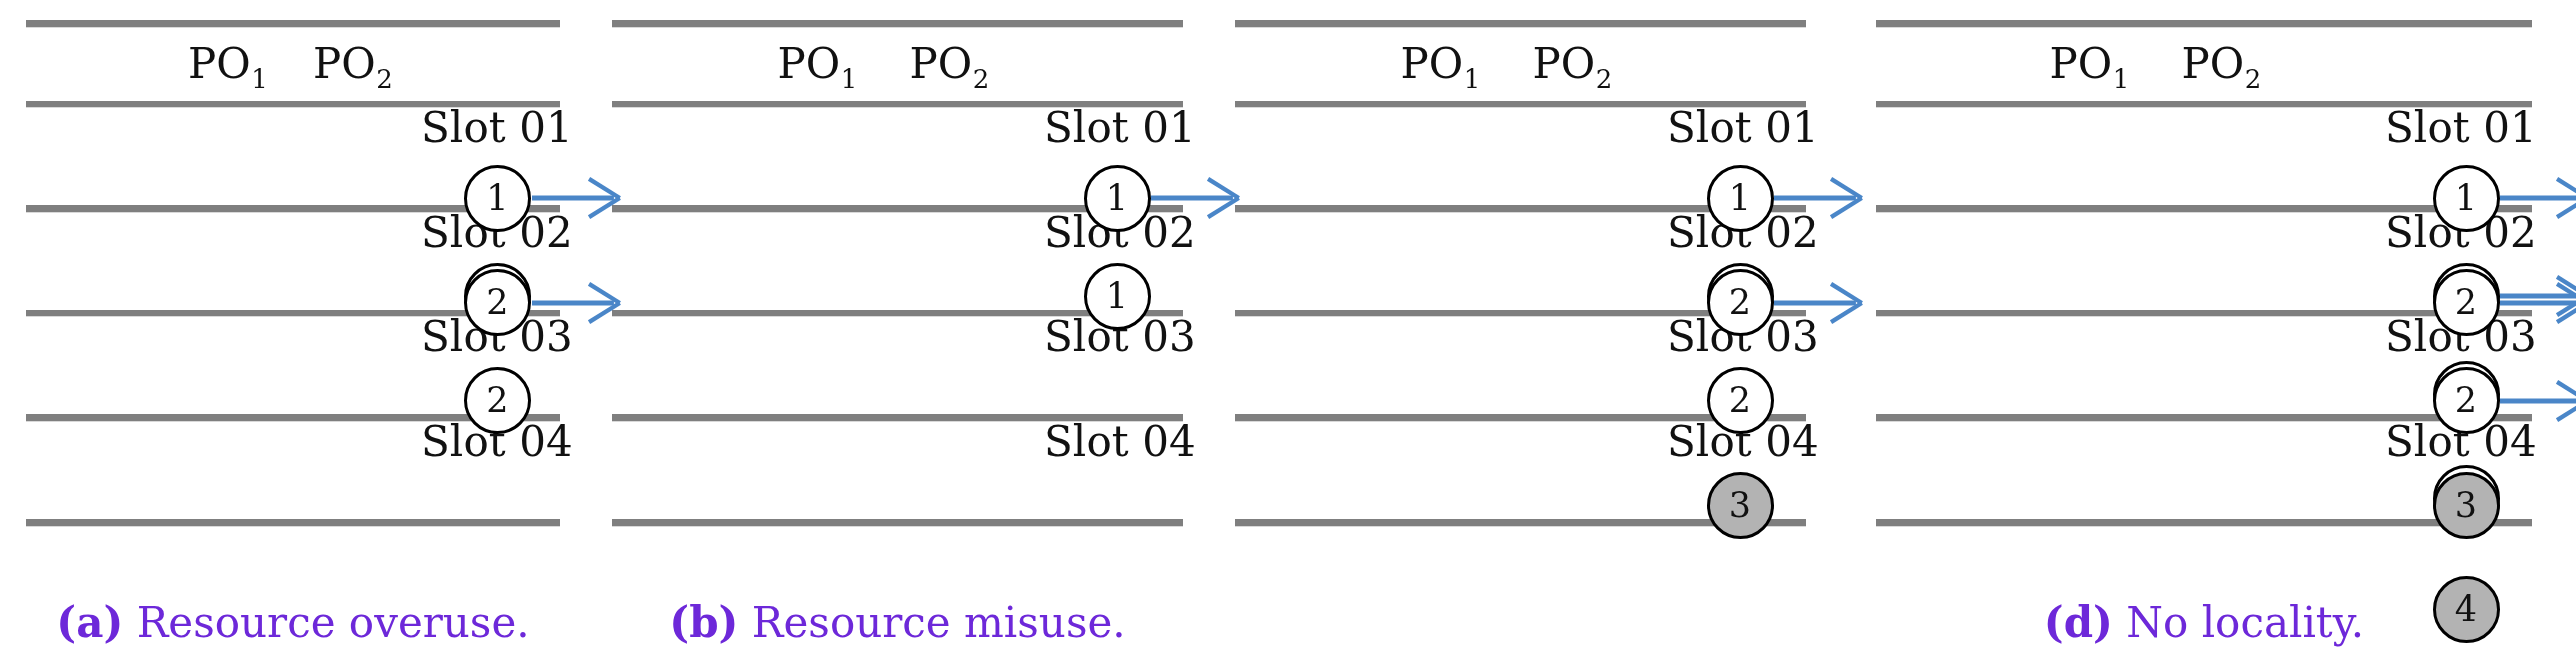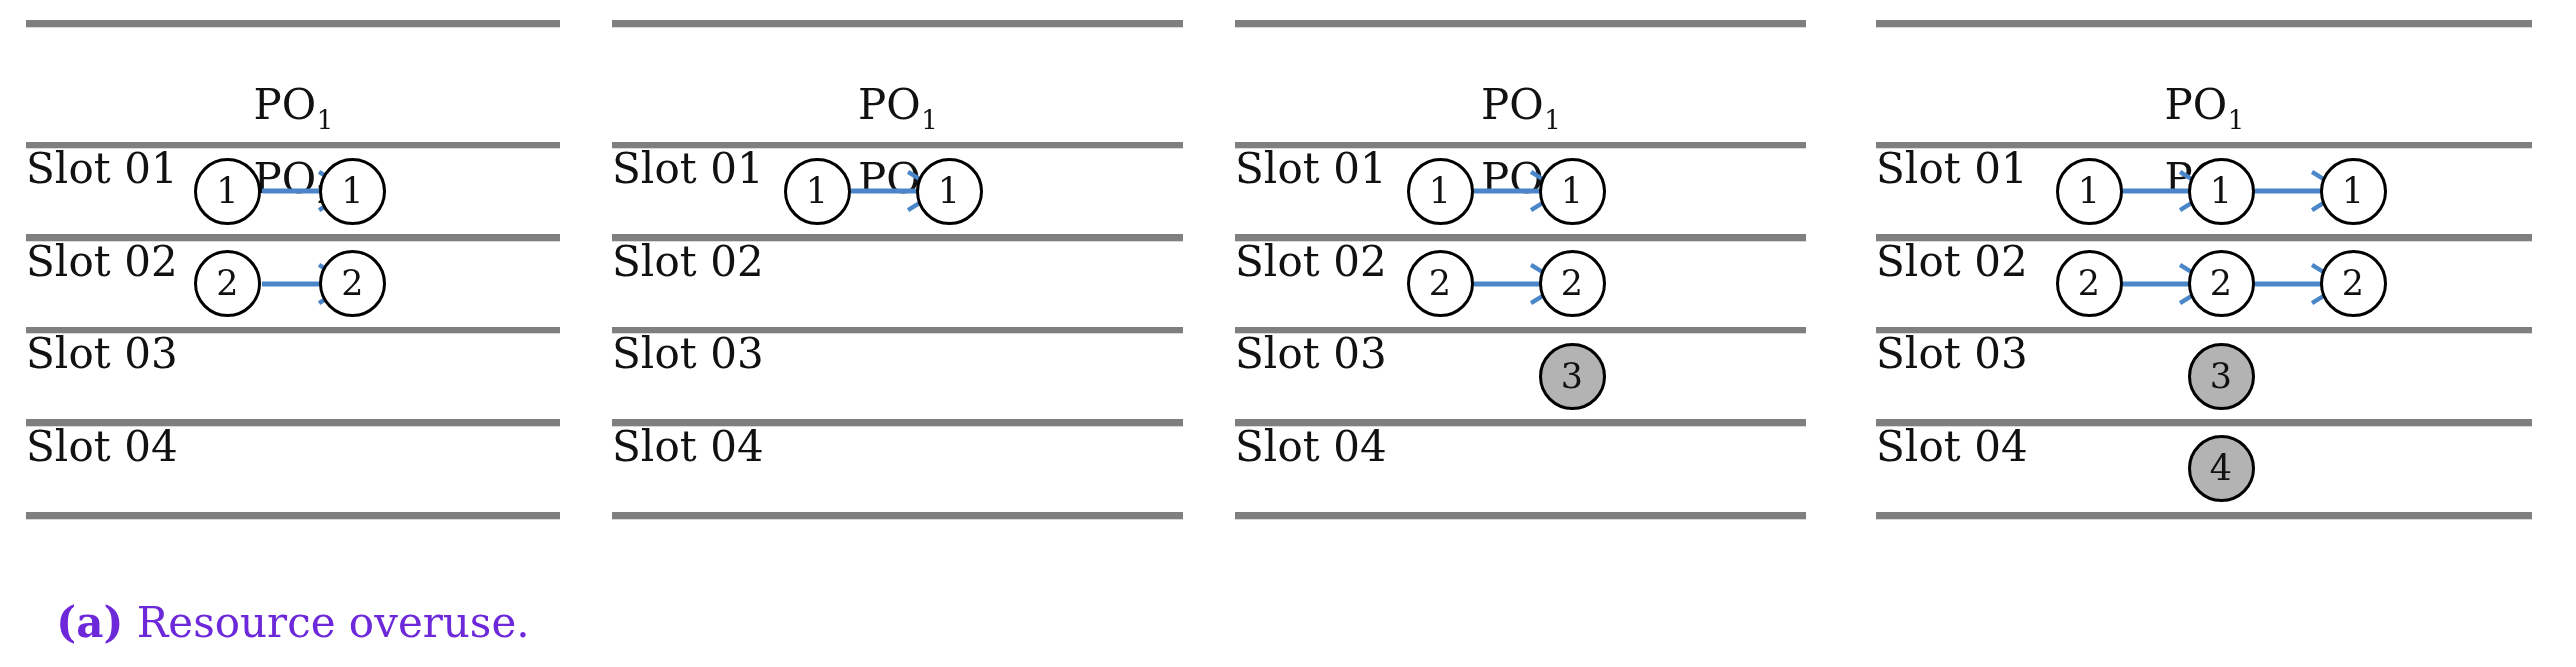--- a/index.html
+++ b/index.html
@@ -37,30 +37,29 @@
   }
   .rule{
     height:6.6px;
     background:#7f7f7f;
     width:100%;
     box-shadow:0 0.7px 0 0 #c9c9c9;
   }
   .hdr-row{
     height:74px;
     display:flex;
+    flex-direction:row;
+    align-items:flex-end;
+    width:100%;
+  }
+  .body-row{
+    height:98px;
+    display:flex;
     flex-direction:column;
-    align-items:center;
-    width:100%;
-    margin-top:41px;
-  }
-  .body-row{
-    height:86px;
-    display:flex;
-    flex-direction:row;
-    align-items:flex-start;
+    align-items:flex-end;
     width:100%;
   }
   .col-label{
     flex:0 0 auto;
     font-size:42px;
     color:#111111;
     letter-spacing:0.1px;
     white-space:nowrap;
     line-height:1;
   }
@@ -238,20 +237,21 @@
           <div class="col-cell"></div>
         </div>
         <div class="rule"></div>
         <div class="body-row">
           <div class="col-label">Slot 04</div>
           <div class="col-cell"></div>
           <div class="col-cell"></div>
         </div>
         <div class="rule"></div>
       </div>
+      <div class="caption"><b>(b)</b> <span>Resource misuse.</span></div>
     </div>
     <div class="panel panel-c">
       <div class="table">
         <div class="rule"></div>
         <div class="hdr-row">
           <div class="col-label"></div>
           <div class="col-cell">
             <span class="po-head"><span>PO</span><sub>1</sub></span>
           </div>
           <div class="col-cell">
@@ -376,15 +376,16 @@
         <div class="body-row">
           <div class="col-label">Slot 04</div>
           <div class="col-cell"></div>
           <div class="col-cell">
             <div class="node shaded">4</div>
           </div>
           <div class="col-cell"></div>
         </div>
         <div class="rule"></div>
       </div>
+      <div class="caption"><b>(d)</b> <span>No locality.</span></div>
     </div>
   </div>
 
 
 </body></html>

